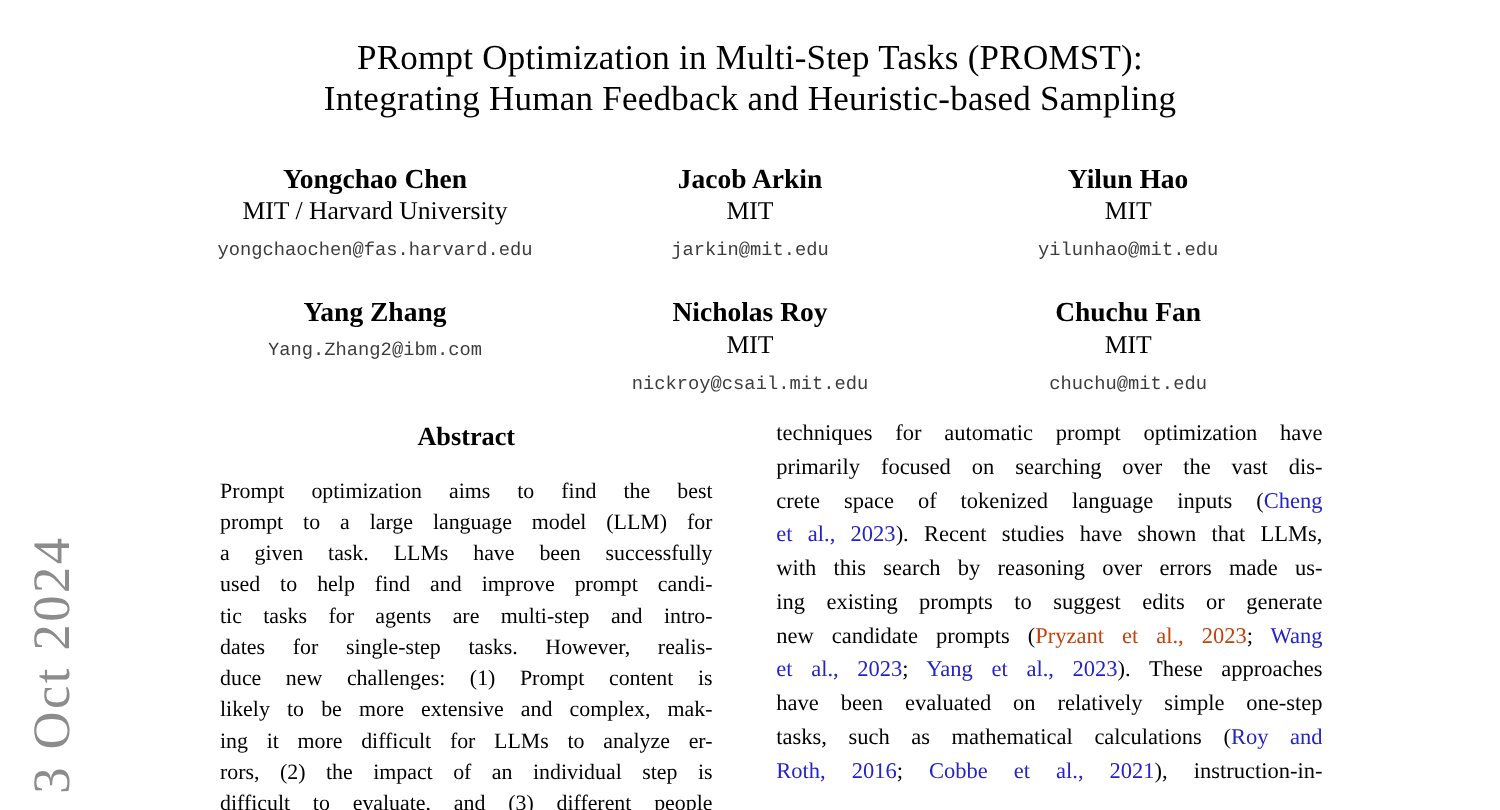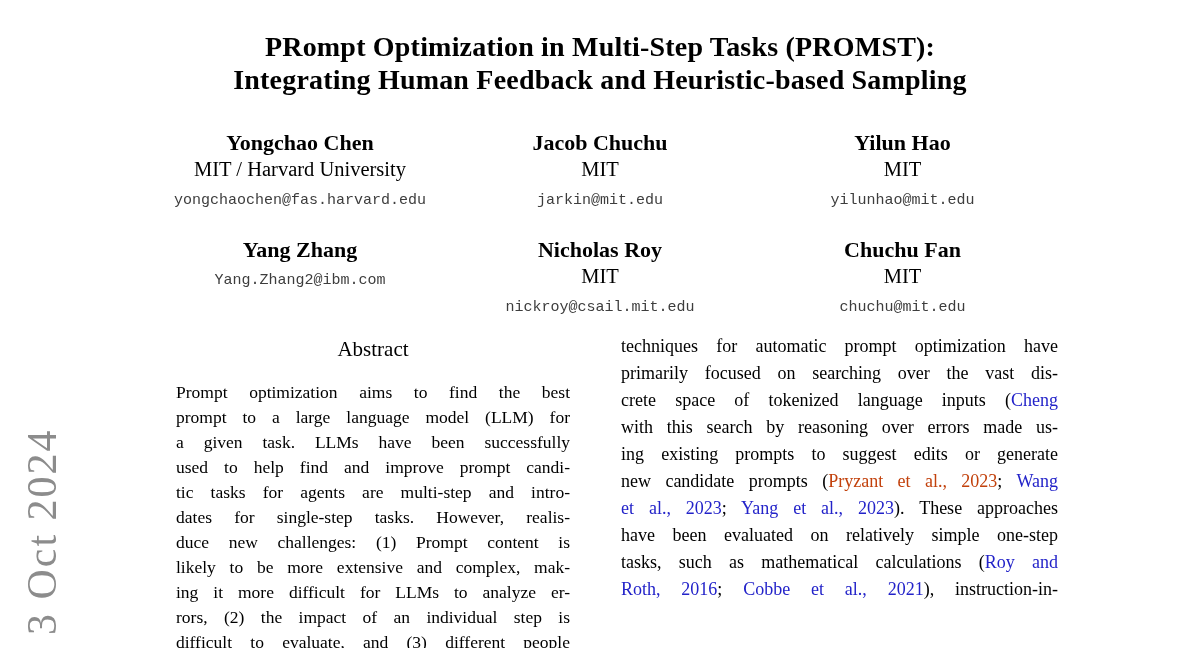--- a/index.html
+++ b/index.html
@@ -30,21 +30,21 @@
   }
 
   
   .title-block {
     position: absolute;
     left: 0; top: 30px; width: 1200px;
     text-align: center;
   }
   .title-line {
     font-size: 28px;
-    font-weight: bold;
+    font-weight: normal;
     line-height: 33px;
     letter-spacing: 0.2px;
   }
 
   
   .authors-row { position: absolute; left: 0; width: 1200px; height: 100px; }
   .authors-row.row1 { top: 112px; }
   .authors-row.row2 { top: 219px; }
   .author-col { position: absolute; text-align: center; margin-top: 17px; }
   .author-col.c1 { left: 100px; width: 400px; }
@@ -69,21 +69,21 @@
     white-space: nowrap;
   }
   .abstract-col {
     position: absolute;
     left: 176px; top: 338px; width: 394px;
   }
   .abstract-heading {
     margin: 0 0 20px 0;
     text-align: center;
     font-size: 21px;
-    font-weight: normal;
+    font-weight: bold;
     line-height: 22px;
   }
   .abstract-text .tline {
     font-size: 17.5px;
     height: 25px; line-height: 25px;
   }
   .right-col {
     position: absolute;
     left: 621px; top: 333px; width: 437px;
   }
@@ -105,21 +105,21 @@
     <div class="title-line">Integrating Human Feedback and Heuristic-based Sampling</div>
   </header>
 
   <div class="authors-row row1">
     <div class="author-col c1">
       <div class="author-name">Yongchao Chen</div>
       <div class="author-affil">MIT / Harvard University</div>
       <div class="author-email">yongchaochen@fas.harvard.edu</div>
     </div>
     <div class="author-col c2">
-      <div class="author-name">Jacob Chuchu</div>
+      <div class="author-name">Jacob Arkin</div>
       <div class="author-affil">MIT</div>
       <div class="author-email">jarkin@mit.edu</div>
     </div>
     <div class="author-col c3">
       <div class="author-name">Yilun Hao</div>
       <div class="author-affil">MIT</div>
       <div class="author-email">yilunhao@mit.edu</div>
     </div>
   </div>
 
@@ -154,20 +154,21 @@
         <div class="tline"><span>ing it more difficult for LLMs to analyze er-</span></div>
         <div class="tline"><span>rors, (2) the impact of an individual step is</span></div>
         <div class="tline"><span>difficult to evaluate, and (3) different people</span></div>
       </div>
   </section>
 
   <section class="right-col">
       <div class="tline"><span>techniques for automatic prompt optimization have</span></div>
       <div class="tline"><span>primarily focused on searching over the vast dis-</span></div>
       <div class="tline"><span>crete space of tokenized language inputs (</span><span class="cite" style="color: rgb(35, 35, 201);">Cheng</span></div>
+      <div class="tline"><span class="cite" style="color: rgb(35, 35, 201);">et al., 2023</span><span>). Recent studies have shown that LLMs,</span></div>
       <div class="tline"><span>with this search by reasoning over errors made us-</span></div>
       <div class="tline"><span>ing existing prompts to suggest edits or generate</span></div>
       <div class="tline"><span>new candidate prompts (</span><span class="cite" style="color: #c2410c;">Pryzant et al., 2023</span><span>; </span><span class="cite" style="color: rgb(35, 35, 201);">Wang</span></div>
       <div class="tline"><span class="cite" style="color: rgb(35, 35, 201);">et al., 2023</span><span>; </span><span class="cite" style="color: rgb(35, 35, 201);">Yang et al., 2023</span><span>). These approaches</span></div>
       <div class="tline"><span>have been evaluated on relatively simple one-step</span></div>
       <div class="tline"><span>tasks, such as mathematical calculations (</span><span class="cite" style="color: rgb(35, 35, 201);">Roy and</span></div>
       <div class="tline"><span class="cite" style="color: rgb(35, 35, 201);">Roth, 2016</span><span>; </span><span class="cite" style="color: rgb(35, 35, 201);">Cobbe et al., 2021</span><span>), instruction-in-</span></div>
     </section>
 
 </div>

